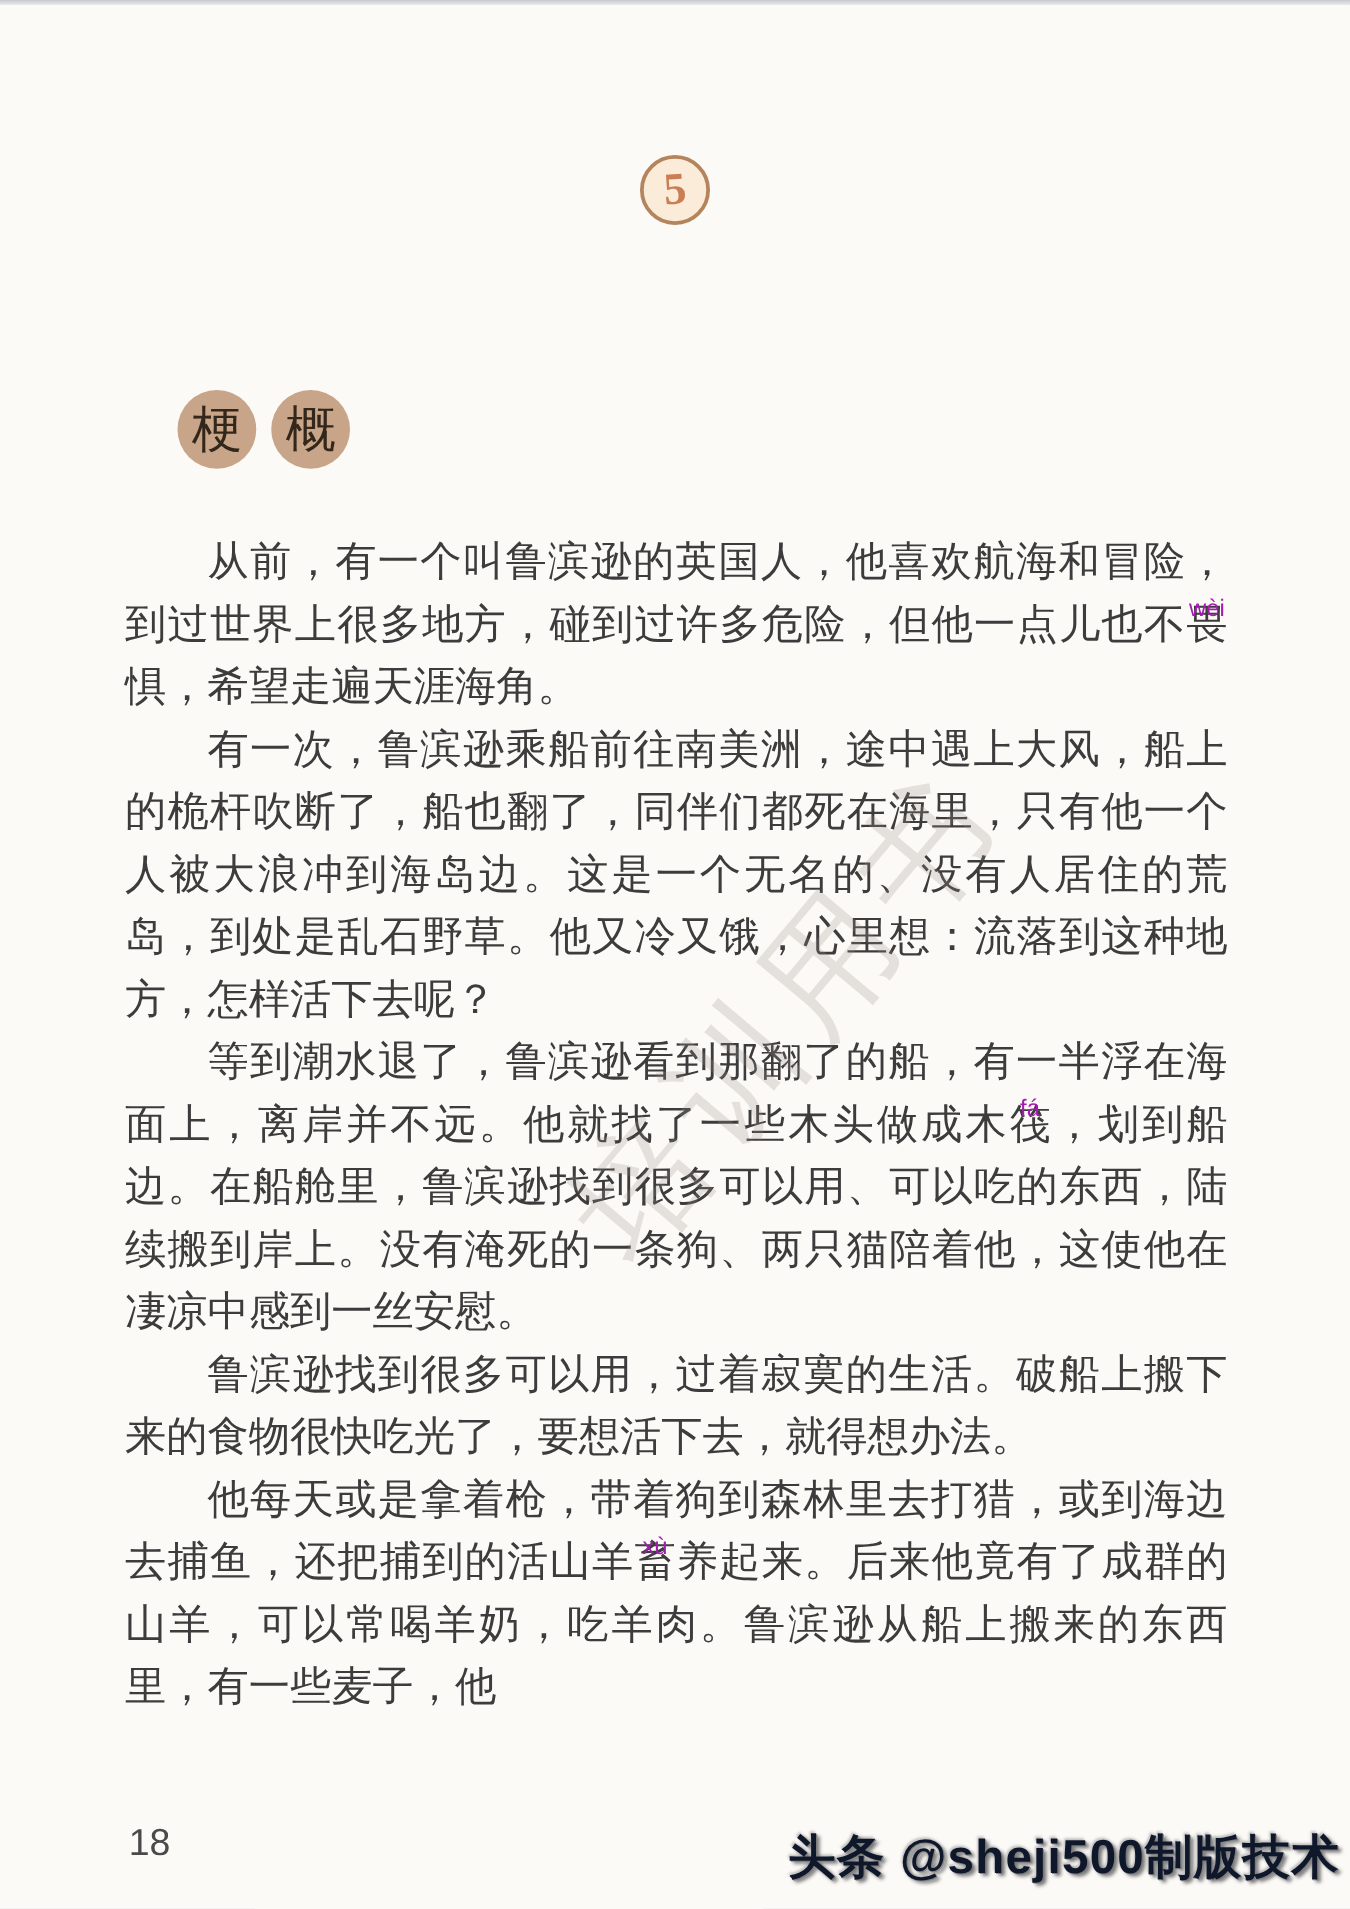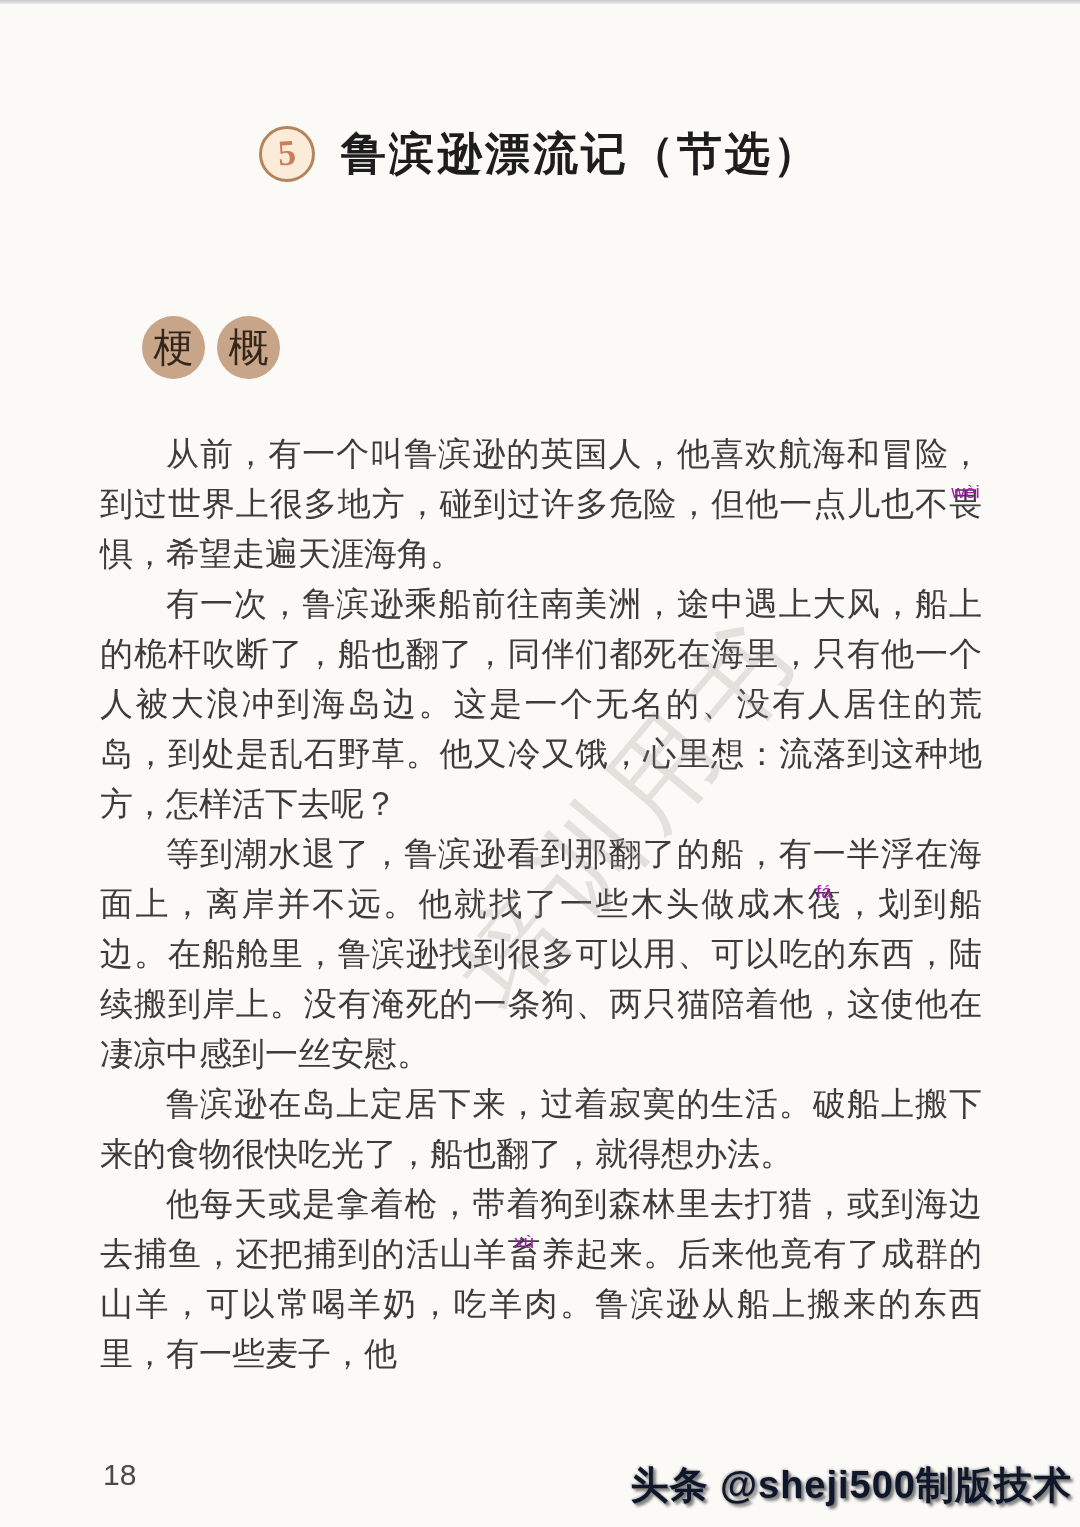--- a/index.html
+++ b/index.html
@@ -90,33 +90,32 @@
 <body>
 
 <div class="page">
 
   <div class="scan-edge"></div>
 
   <div class="title-row">
     <div class="lesson-circle">
       <span class="num">5</span>
     </div>
-    <h1 class="title-text">鲁滨逊漂流记（节选）</h1>
   </div>
 
   <div class="badges">
     <span class="badge">梗</span>
     <span class="badge">概</span>
   </div>
 
   <main class="body-text">
       <p>从前，有一个叫鲁滨逊的英国人，他喜欢航海和冒险，到过世界上很多地方，碰到过许多危险，但他一点儿也不<span class="rb"><span class="pin">wèi</span>畏</span>惧，希望走遍天涯海角。</p>
       <p>有一次，鲁滨逊乘船前往南美洲，途中遇上大风，船上的桅杆吹断了，船也翻了，同伴们都死在海里，只有他一个人被大浪冲到海岛边。这是一个无名的、没有人居住的荒岛，到处是乱石野草。他又冷又饿，心里想：流落到这种地方，怎样活下去呢？</p>
       <p>等到潮水退了，鲁滨逊看到那翻了的船，有一半浮在海面上，离岸并不远。他就找了一些木头做成木<span class="rb"><span class="pin">fá</span>筏</span>，划到船边。在船舱里，鲁滨逊找到很多可以用、可以吃的东西，陆续搬到岸上。没有淹死的一条狗、两只猫陪着他，这使他在凄凉中感到一丝安慰。</p>
-      <p>鲁滨逊在岛上定居下来，过着寂寞的生活。破船上搬下来的食物很快吃光了，船也翻了，就得想办法。</p>
+      <p>鲁滨逊找到很多可以用，过着寂寞的生活。破船上搬下来的食物很快吃光了，要想活下去，就得想办法。</p>
       <p>他每天或是拿着枪，带着狗到森林里去打猎，或到海边去捕鱼，还把捕到的活山羊<span class="rb"><span class="pin">xù</span>畜</span>养起来。后来他竟有了成群的山羊，可以常喝羊奶，吃羊肉。鲁滨逊从船上搬来的东西里，有一些麦子，他</p>
     </main>
 
   <div class="diagonal-wm">培训用书</div>
 
   <div class="page-number">18</div>
 
   <div class="bottom-wm">头条 @sheji500制版技术</div>
 
 </div>

